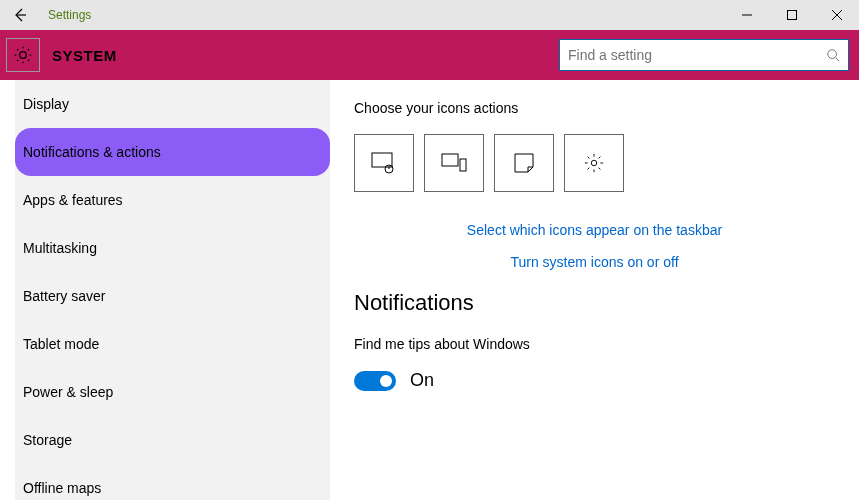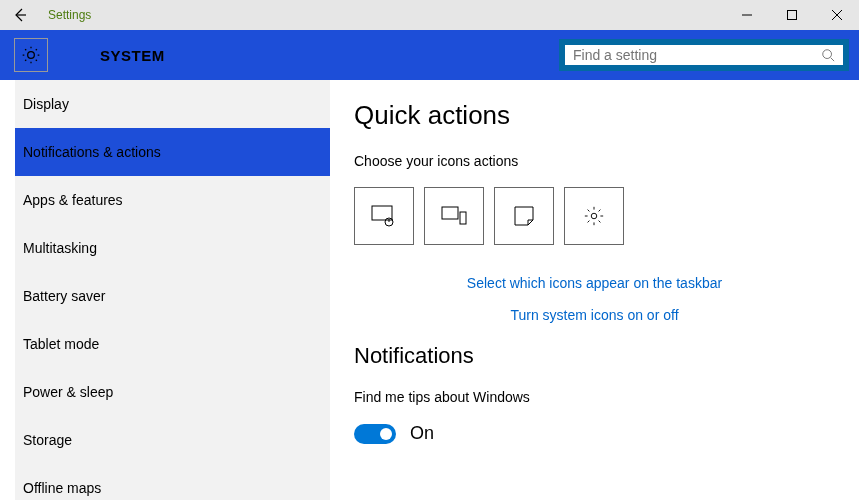--- a/index.html
+++ b/index.html
@@ -2,29 +2,29 @@
 <html><head>
 <meta charset="utf-8">
 <style>
   * { box-sizing: border-box; margin: 0; padding: 0; font-family: "Segoe UI", Arial, sans-serif; }
   body { width: 859px; height: 500px; background: #fff; overflow: hidden; }
   .titlebar { height: 30px; background: #e6e6e6; display: flex; align-items: center; }
   .back-btn { width: 40px; height: 30px; display: flex; align-items: center; justify-content: center; }
   .app-title { font-size: 12px; margin-left: 8px; color: #4d7c0f; }
   .win-controls { margin-left: auto; display: flex; }
   .win-btn { width: 45px; height: 30px; display: flex; align-items: center; justify-content: center; color: #000; }
-  .header { height: 50px; background: #1d4ed8; display: flex; align-items: center; padding: 0 10px 0 14px; gap: 40px; }
+  .header { height: 50px; background: #be185d; display: flex; align-items: center; padding: 0 10px 0 6px; }
   .gear-box { width: 34px; height: 34px; border: 1px solid #999; display: flex; align-items: center; justify-content: center; }
   .section-title { font-size: 15px; font-weight: 600; letter-spacing: 0.5px; margin-left: 12px; }
-  .search-wrap { margin-left: auto; width: 290px; height: 32px; border: 6px solid #0369a1; background: #fff; display: flex; align-items: center; padding: 0 8px; }
+  .search-wrap { margin-left: auto; width: 290px; height: 32px; border: 1px solid #0369a1; background: #fff; display: flex; align-items: center; padding: 0 8px; }
   .search-wrap input { border: none; outline: none; flex: 1; font-size: 14px; color: #666; background: transparent; }
   .body-area { display: flex; height: 420px; padding-left: 15px; }
   .sidebar { width: 315px; background: #f2f2f2; }
   .side-item { height: 48px; display: flex; align-items: center; padding-left: 8px; font-size: 14px; color: #000; cursor: default; }
-  .side-item.selected { background: #1d4ed8; }
+  .side-item.selected { background: #8b5cf6; border-radius: 16px; }
   .main { flex: 1; padding: 20px 24px; overflow-y: auto; }
   .h1 { font-size: 26px; font-weight: 400; margin-bottom: 22px; }
   .h2 { font-size: 22px; font-weight: 400; margin-top: 20px; margin-bottom: 20px; }
   .subtext { font-size: 14px; margin-bottom: 18px; }
   .tiles { display: flex; gap: 10px; margin-bottom: 30px; }
   .tile { width: 60px; height: 58px; border: 1px solid #666; display: flex; align-items: center; justify-content: center; }
   .link { color: #0066cc; font-size: 14px; margin-bottom: 16px; display: block; text-align: center; }
   .toggle-row { display: flex; align-items: center; gap: 14px; }
   .toggle { width: 42px; height: 20px; background: #0078d7; border-radius: 10px; position: relative; }
   .toggle::after { content: ""; position: absolute; width: 12px; height: 12px; background: #fff; border-radius: 50%; top: 4px; right: 4px; }
@@ -104,21 +104,20 @@
       </div>
     <div class="side-item">
         <span>Storage</span>
       </div>
     <div class="side-item">
         <span>Offline maps</span>
       </div>
   </div>
 
   <div class="main">
-    <div class="h1">Quick actions</div>
     <div class="subtext">Choose your icons actions</div>
     <div class="tiles">
       <div class="tile">
         <svg width="26" height="22" viewBox="0 0 26 22">
             <rect x="1" y="1" width="20" height="14" stroke="#000" fill="none"></rect>
             <circle cx="18" cy="17" r="4" stroke="#000" fill="none"></circle>
             <line x1="18" y1="14" x2="18" y2="17" stroke="#000"></line>
           </svg>
       </div>
       <div class="tile">

